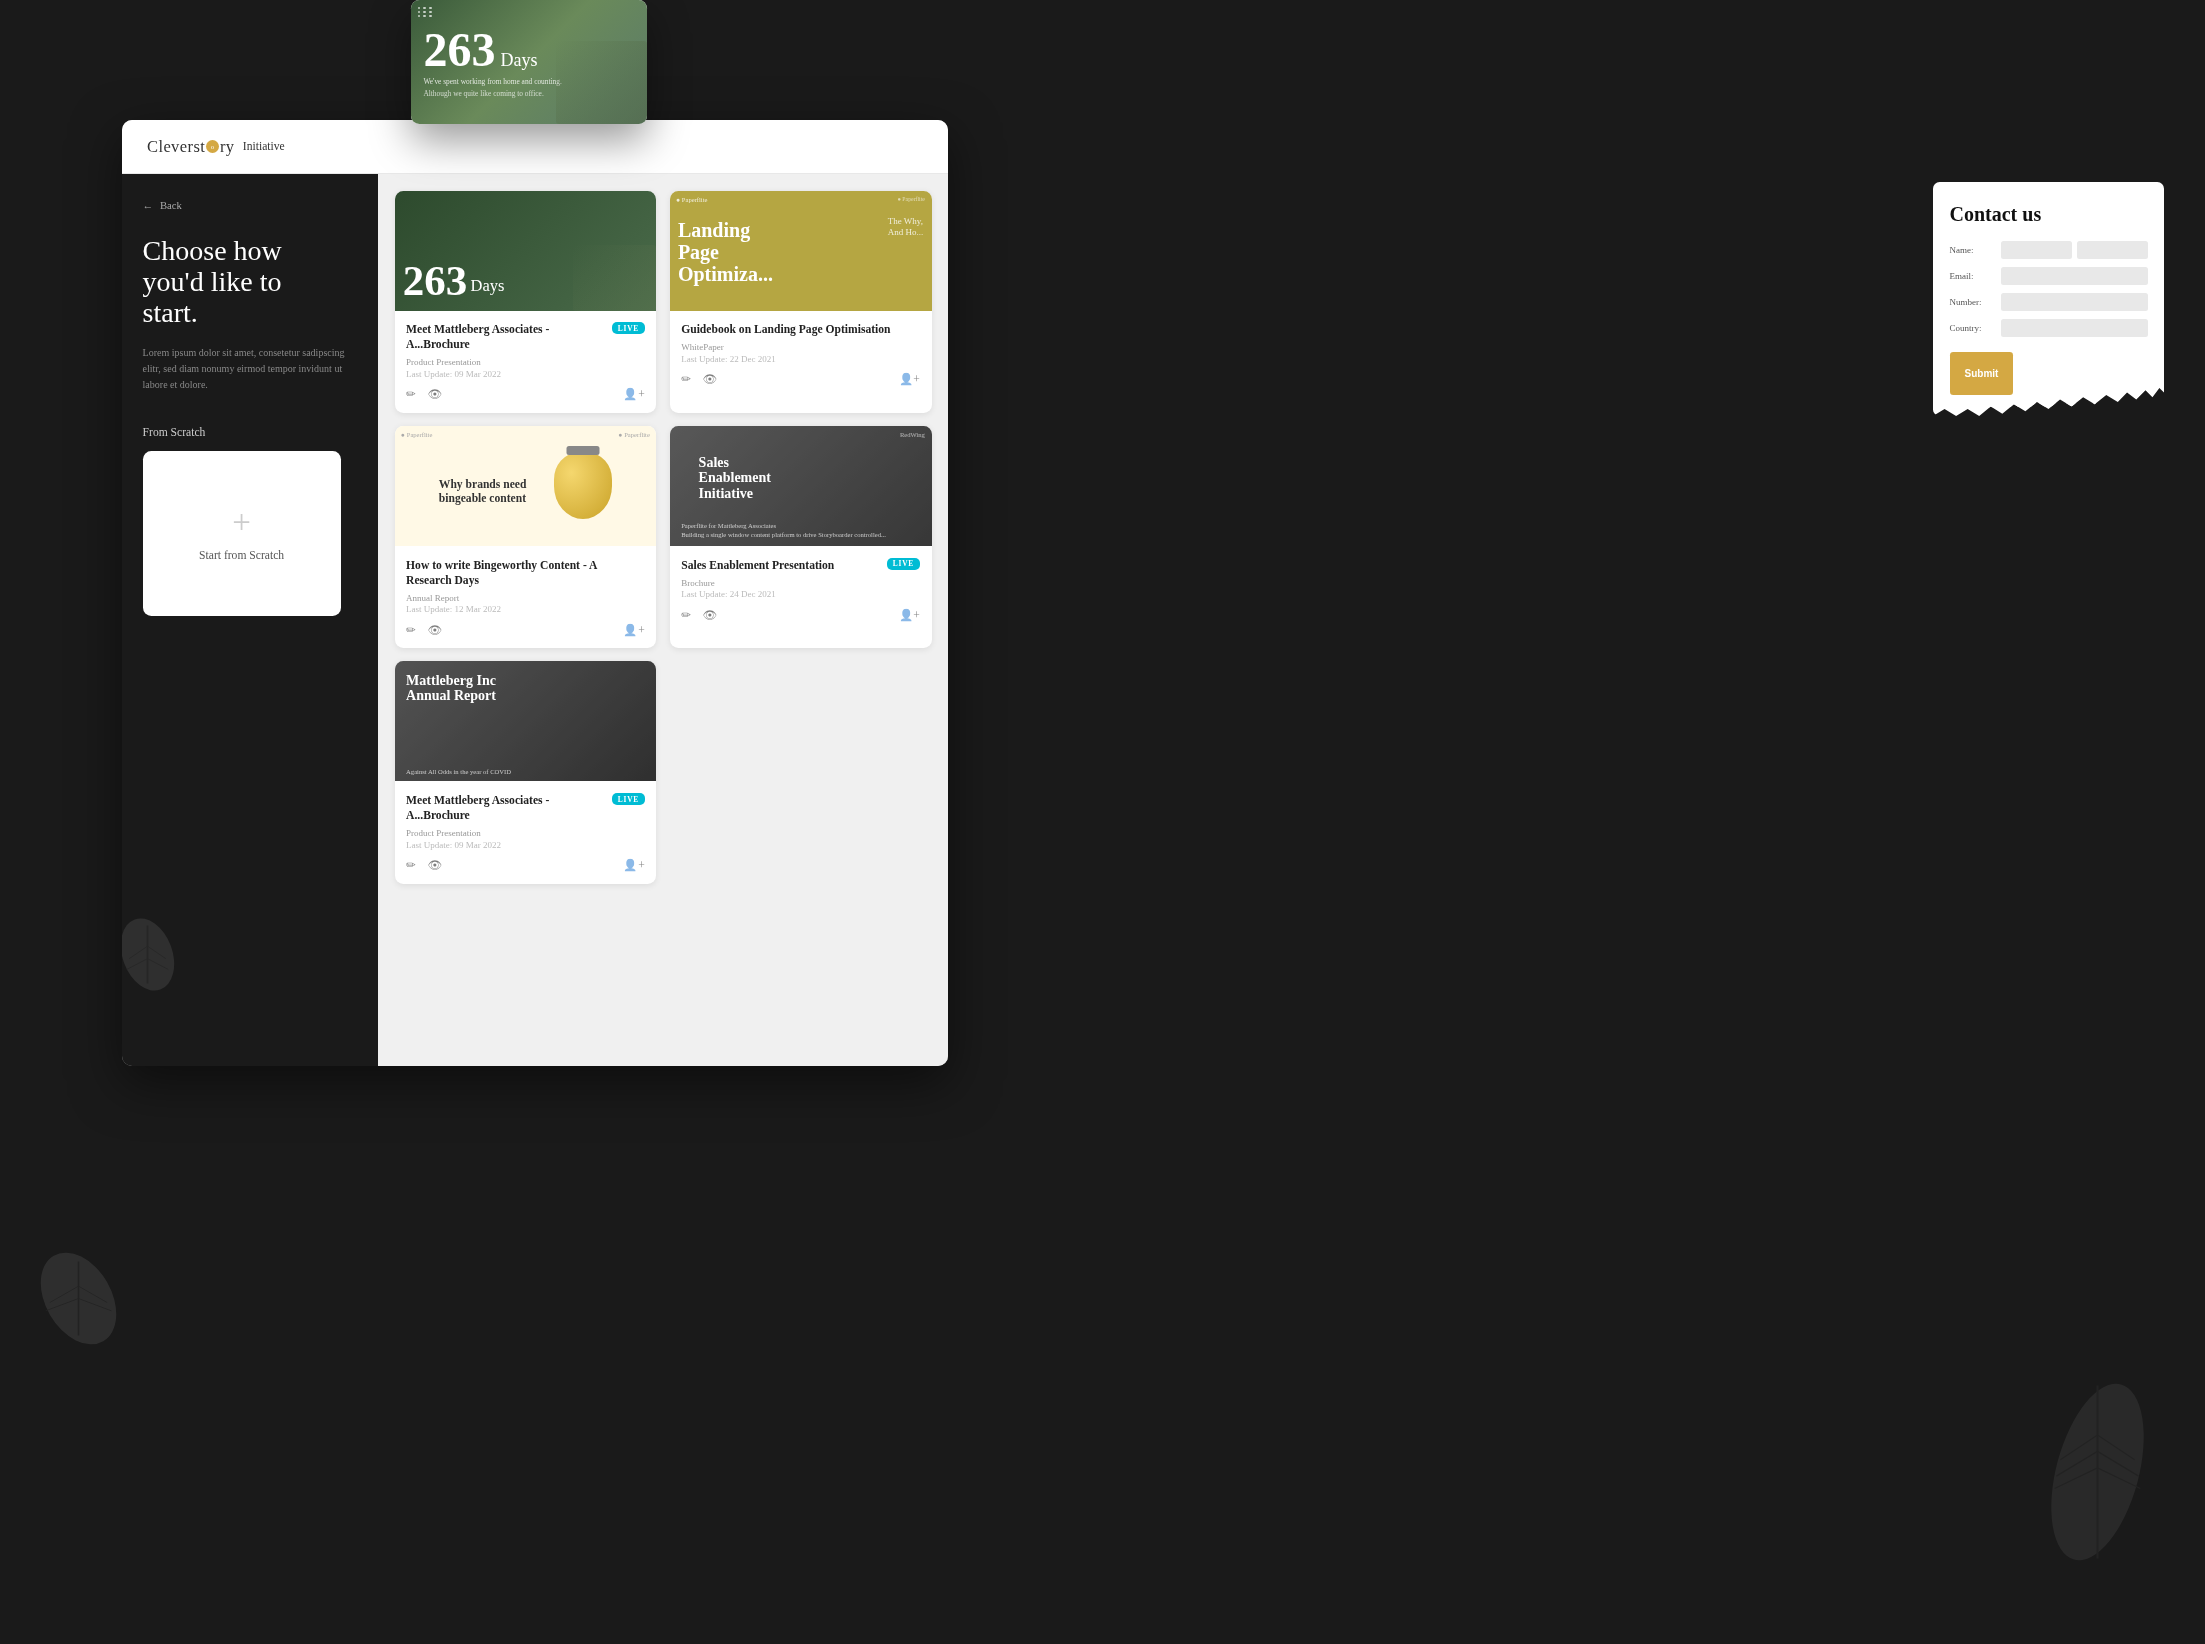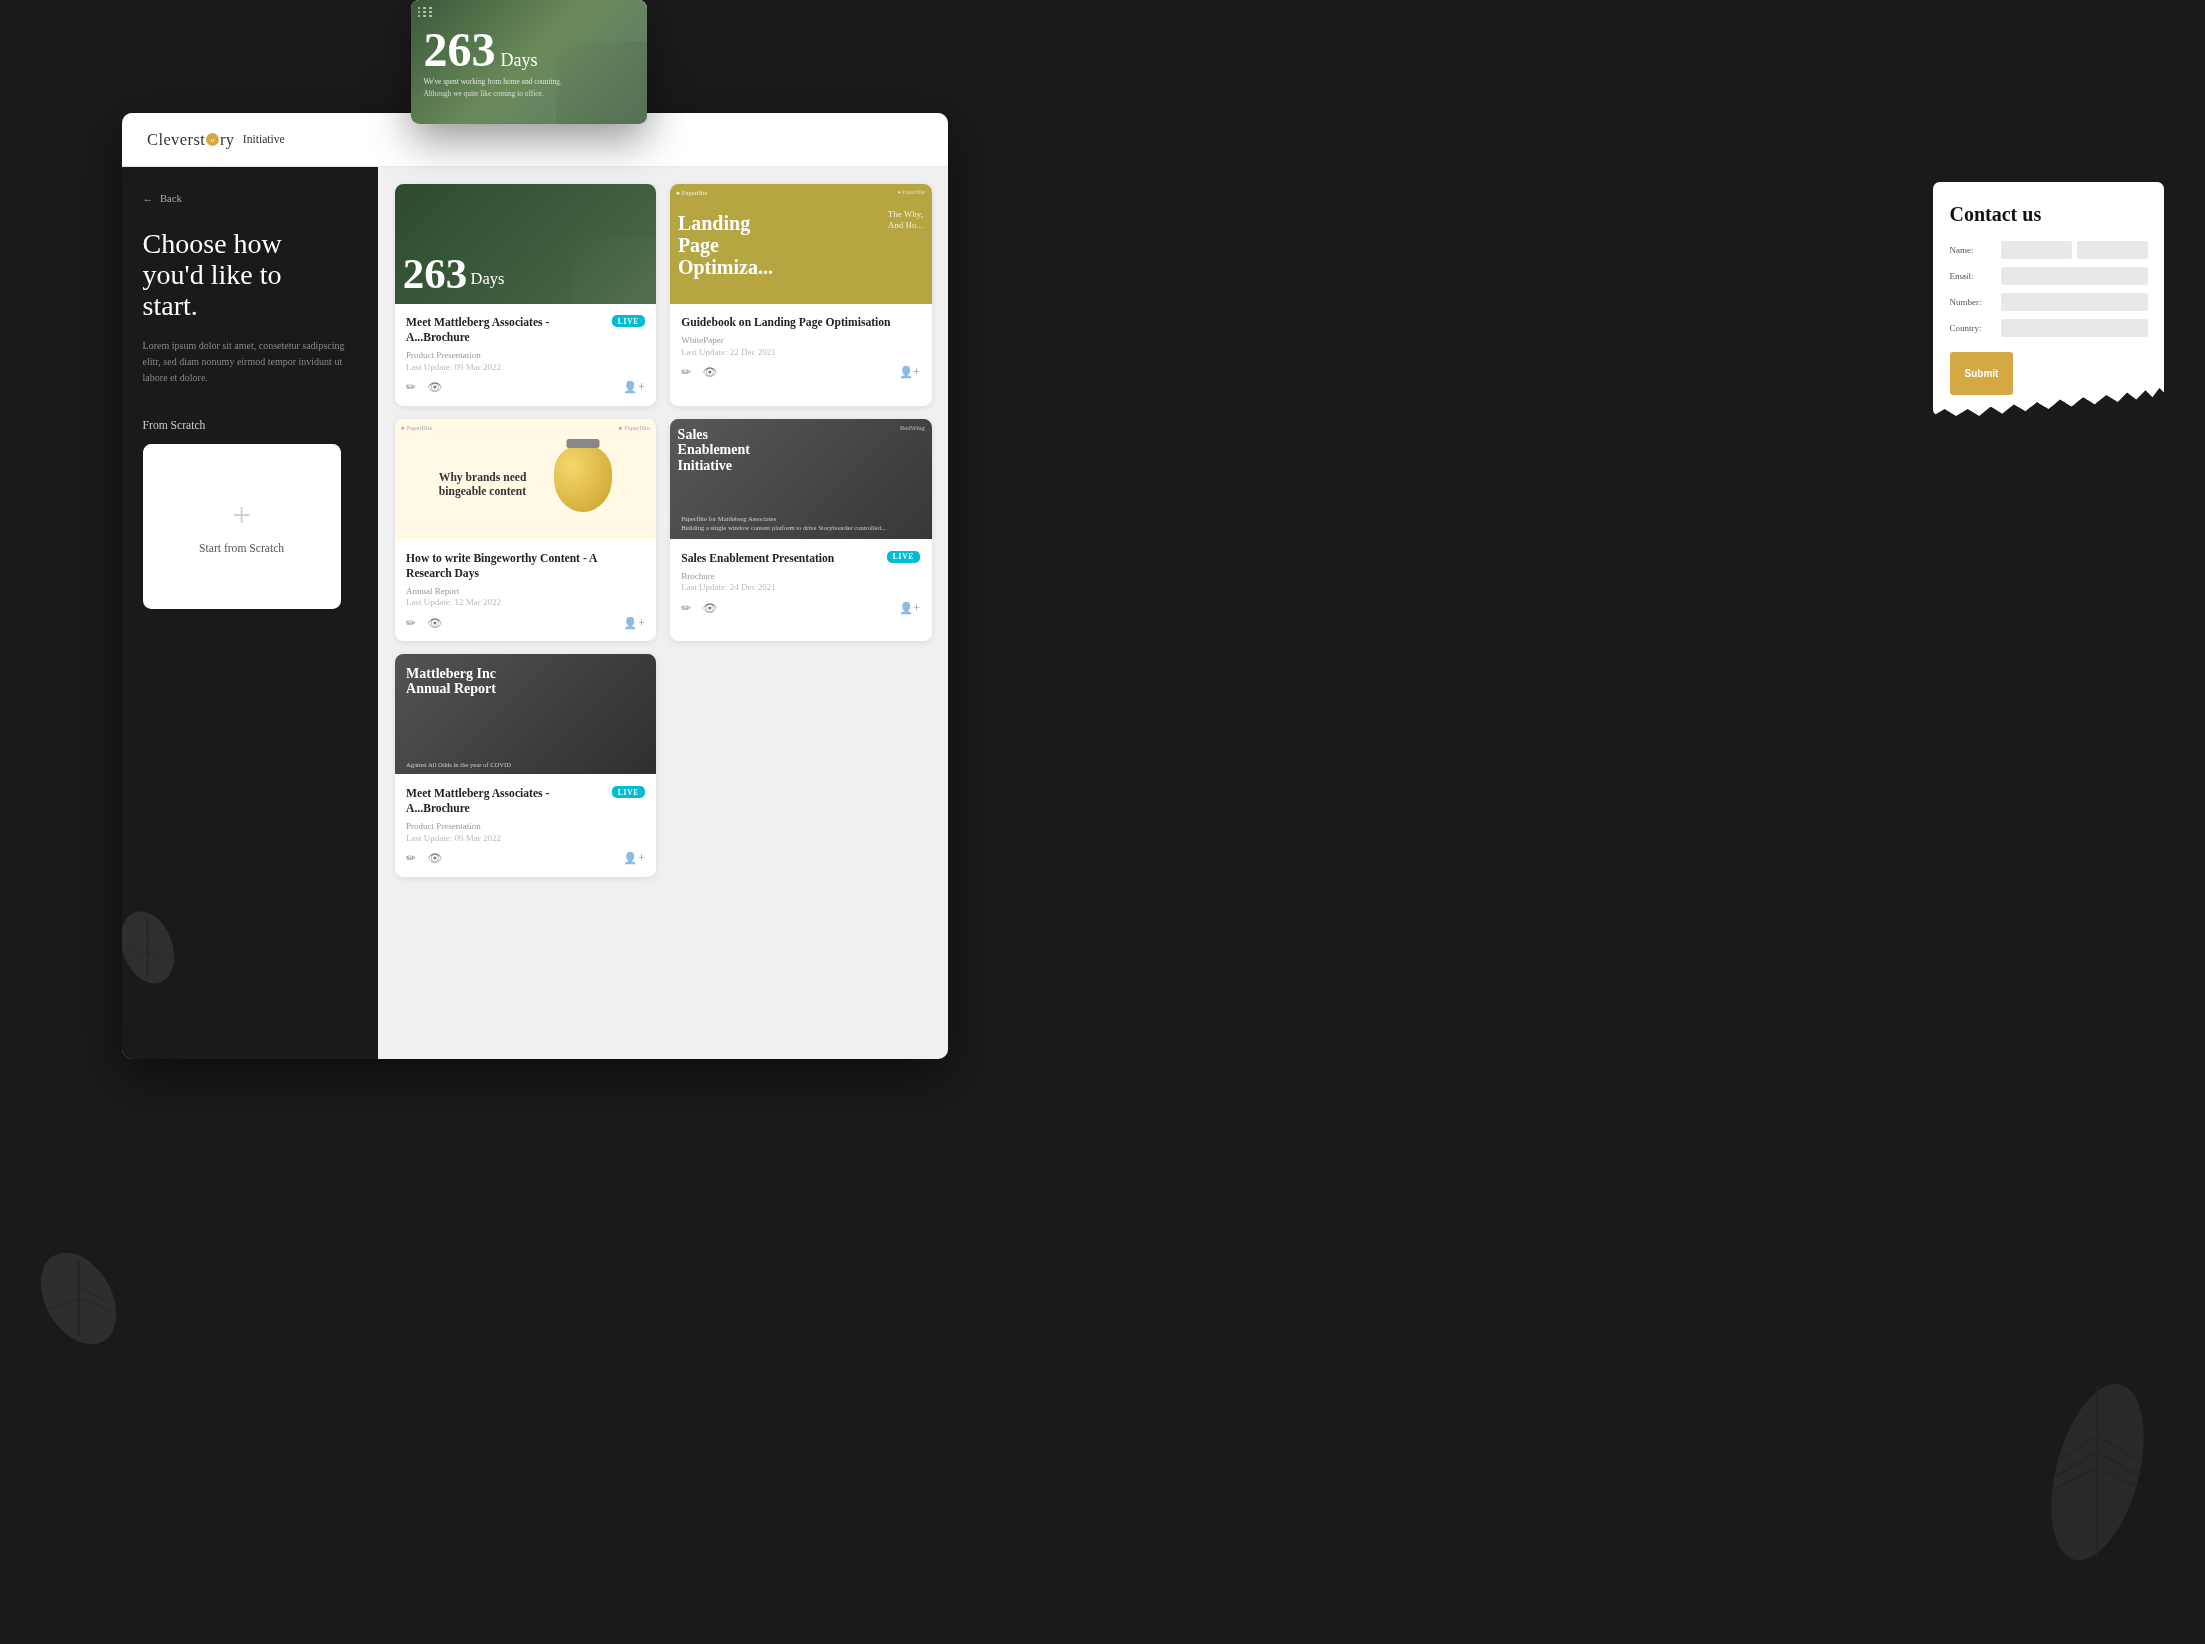--- a/index.html
+++ b/index.html
@@ -9,21 +9,21 @@
       width: 2205px;
       height: 1645px;
       position: relative;
       overflow: hidden;
     }
 
     
     .app-window {
       position: absolute;
       left: 122px;
-      top: 113px;
+      top: 120px;
       width: 826px;
       height: 946px;
       background: #a3a3a3;
       border-radius: 10px;
       overflow: hidden;
       box-shadow: 0 16.5px 50px rgba(0,0,0,0.5);
     }
 
     
     .header {
@@ -530,21 +530,21 @@
           <span style="font-size:11.6px;cursor:pointer;opacity:0.5;">👁</span>
           <span style="font-size:11.6px;cursor:pointer;opacity:0.5;margin-left:auto;">👤+</span>
         </div>
       </div>
     </div>
 
     <div class="story-card">
       <div class="card-thumbnail thumb-red-tram" style="background:linear-gradient(135deg,#888 0%,#555 100%);position:relative;height:120px;">
         <div style="position:absolute;top:5px;right:6.6px;font-size:6.6px;color:rgba(255,255,255,0.7);">RedWing</div>
         <div style="position:absolute;inset:0;background:rgba(0,0,0,0.35);"></div>
-        <div style="position:relative;z-index:2;padding:8px;font-size:14px;font-weight:900;color:#fff;line-height:1.1;">
+        <div style="position:relative;z-index:2;padding:29px;font-size:14px;font-weight:900;color:#fff;line-height:1.1;">
           Sales<br>Enablement<br>Initiative
         </div>
         <div style="position:absolute;bottom:6.6px;left:11.6px;right:11.6px;font-size:6.6px;color:rgba(255,255,255,0.7);z-index:2;line-height:1.4;">
           Paperflite for Mattleberg Associates<br>
           Building a single window content platform to drive Storyboarder controlled...
         </div>
       </div>
       <div class="card-body">
         <div style="display:flex;align-items:flex-start;justify-content:space-between;">
           <div class="card-title" style="flex:1;margin-right:6.6px;">Sales Enablement Presentation</div>

